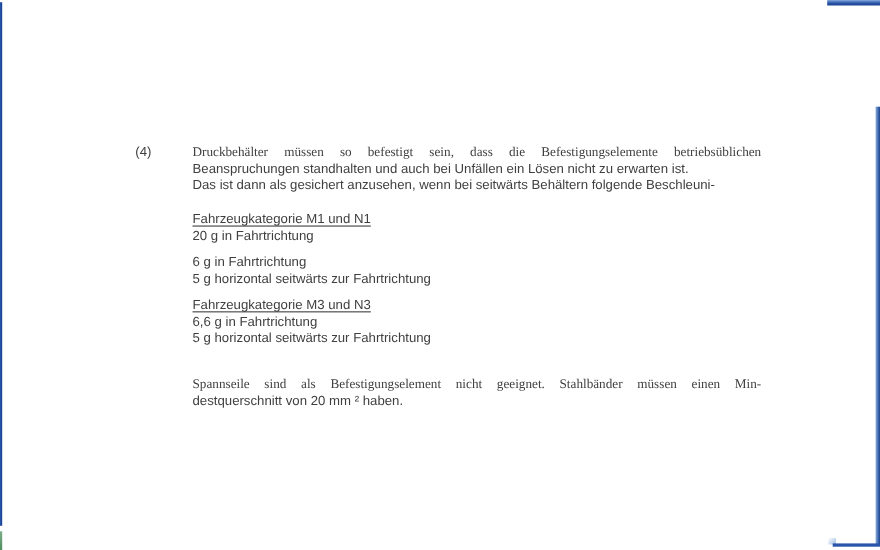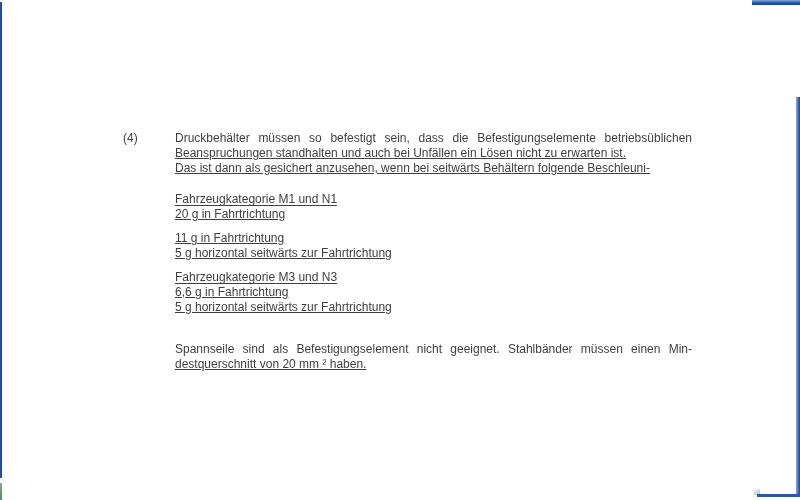--- a/index.html
+++ b/index.html
@@ -51,22 +51,22 @@
   }
   .marker {
     position: absolute; left: 0; top: 0;
     font-size: 12px; line-height: 15px;
   }
   .body-col {
     margin-left: 52px; width: 517px;
     font-size: 12px; line-height: 15px;
   }
   .line { display: block; }
-  .nowrap { white-space: nowrap; text-decoration: underline; }
-  .justified { text-align: justify; text-align-last: justify; }
+  .nowrap { white-space: nowrap; }
+  .justified { text-align: justify; text-align-last: justify; font-family: Liberation Serif, serif; }
   .para2 { margin-top: 7px; }
   .cat-block { margin-top: 9px; }
   .cat-block.first { margin-top: 16px; }
   .cat-heading { text-decoration: underline; text-underline-offset: 2px; }
   .closing { margin-top: 27px; }
 </style>
 </head>
 <body>
 
 <div class="left-border"></div>
@@ -85,21 +85,21 @@
       <span class="line nowrap">Beanspruchungen standhalten und auch bei Unfällen ein Lösen nicht zu erwarten ist.</span>
       <span class="line nowrap">Das ist dann als gesichert anzusehen, wenn bei seitwärts Behältern folgende Beschleuni-</span>
     </div>
 
     <div class="cat-block first">
       <span class="line nowrap cat-heading">Fahrzeugkategorie M1 und N1</span>
       <span class="line nowrap">20 g in Fahrtrichtung</span>
     </div>
 
     <div class="cat-block">
-      <span class="line nowrap">11 g in Fahrtrichtung</span>
+      <span class="line nowrap">6 g in Fahrtrichtung</span>
       <span class="line nowrap">5 g horizontal seitwärts zur Fahrtrichtung</span>
     </div>
 
     <div class="cat-block">
       <span class="line nowrap cat-heading">Fahrzeugkategorie M3 und N3</span>
       <span class="line nowrap">6,6 g in Fahrtrichtung</span>
       <span class="line nowrap">5 g horizontal seitwärts zur Fahrtrichtung</span>
     </div>
 
     <div class="closing">

